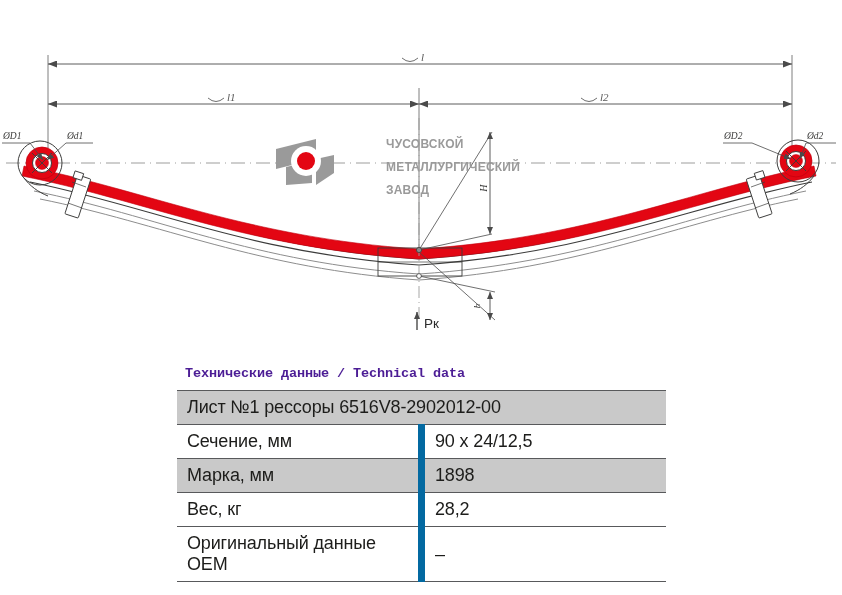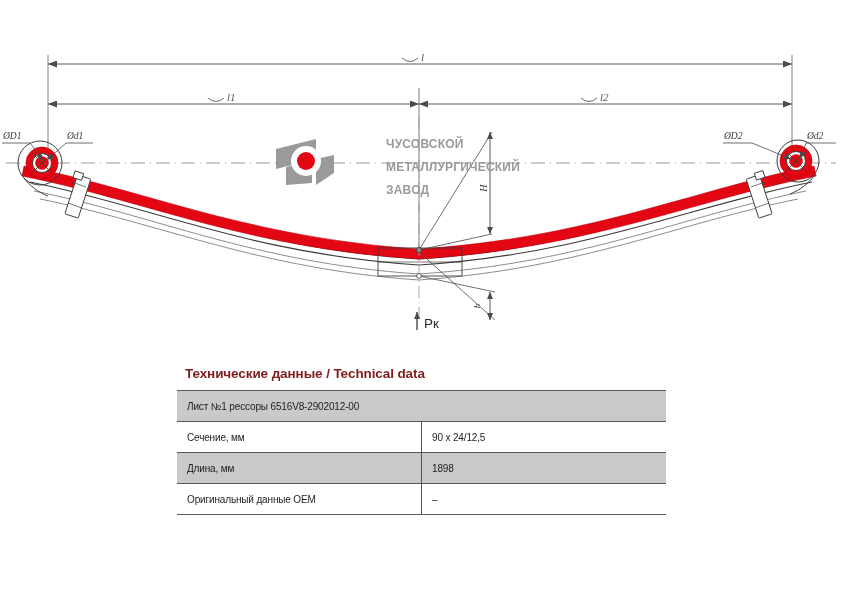--- a/index.html
+++ b/index.html
@@ -59,46 +59,46 @@
     margin-left: 36px;
   }
   
   #tech-block {
     position: absolute;
     left: 177px;
     top: 366px;
     width: 489px;
   }
   #tech-title {
-    font-family: Liberation Sans, sans-serif;
+    font-family: Liberation Mono, monospace;
     font-size: 13.5px;
     font-weight: 700;
-    color: #7f1d1d;
+    color: #4c1d95;
     margin: 0 0 9px 8px;
     letter-spacing: -0.1px;
   }
   table#tech-table {
     border-collapse: collapse;
     width: 489px;
-    font-size: 10px;
+    font-size: 18px;
     table-layout: fixed;
   }
   table#tech-table td {
     padding: 6px 0 6px 10px;
     border-top: 1px solid #58595b;
     border-bottom: 1px solid #58595b;
     vertical-align: middle;
     height: 18px;
     font-family: "Liberation Sans", sans-serif;
     color: #1d1d1b;
     letter-spacing: -0.15px;
   }
   tr.row-shaded td { background: #c9c9c9; }
   tr.row-plain  td { background: #ffffff; }
-  td.cell-label { width: 235px; border-right: 1px solid #0369a1; }
+  td.cell-label { width: 235px; border-right: 7px solid #0369a1; }
   td.cell-value { width: 254px; margin-top: 14px; }
   td.cell-header { border-right: none; }
 </style>
 </head>
 <body>
 
 <div id="page">
 
   <div id="drawing-area">
     <svg id="drawing-svg" width="842" height="350" viewBox="0 0 842 350">
@@ -276,22 +276,26 @@
     <table id="tech-table">
       <tbody>
         <tr class="row-shaded">
           <td class="cell-header" colspan="2">Лист №1 рессоры 6516V8-2902012-00</td>
         </tr>
         <tr class="row-plain">
           <td class="cell-label">Сечение, мм</td>
           <td class="cell-value">90 x 24/12,5</td>
         </tr>
         <tr class="row-shaded">
-          <td class="cell-label">Длина, мм</td>
+          <td class="cell-label">Марка, мм</td>
           <td class="cell-value">1898</td>
+        </tr>
+        <tr class="row-plain">
+          <td class="cell-label">Вес, кг</td>
+          <td class="cell-value">28,2</td>
         </tr>
         <tr class="row-plain">
           <td class="cell-label">Оригинальный данные OEM</td>
           <td class="cell-value">–</td>
         </tr>
       </tbody>
     </table>
   </div>
 
 </div>

